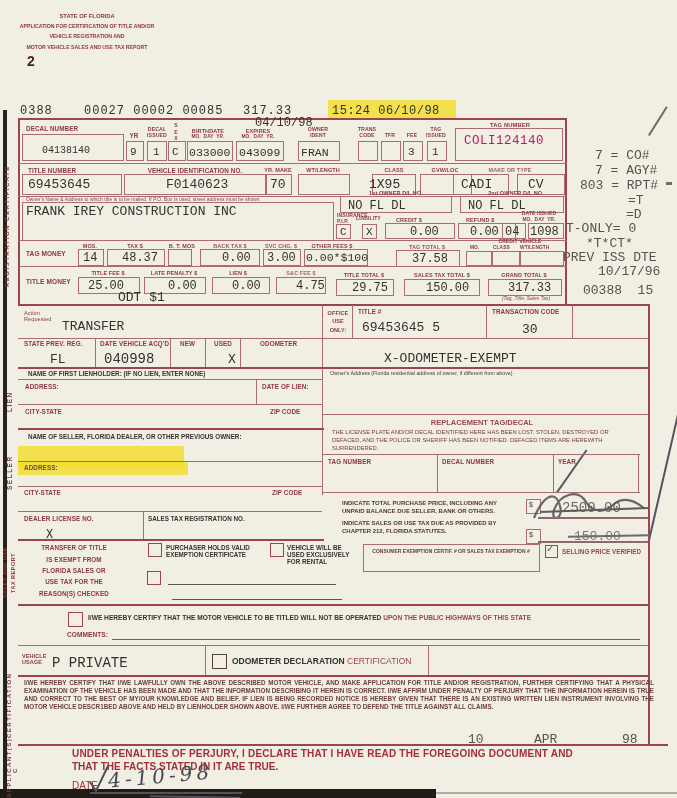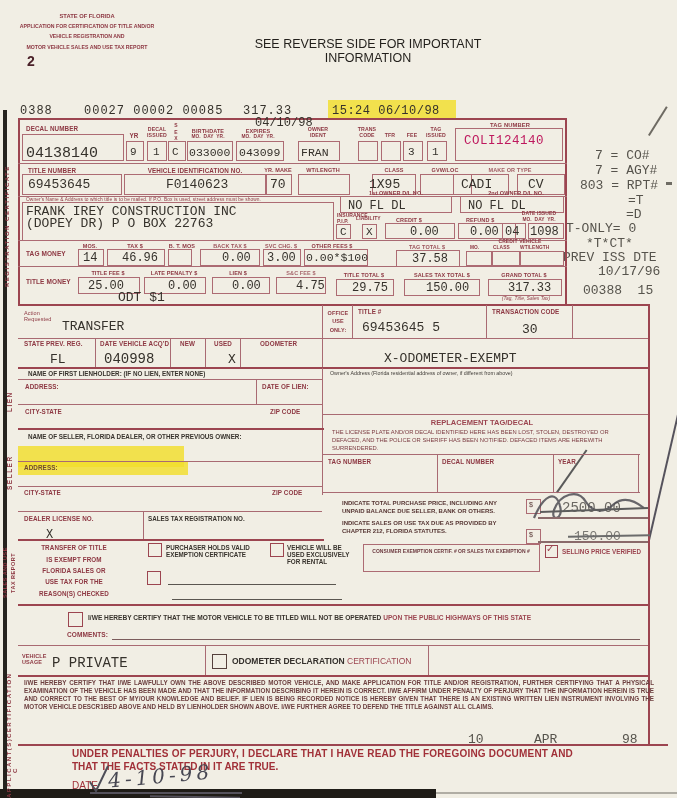--- a/index.html
+++ b/index.html
@@ -37,21 +37,20 @@
   <div class="gln" style="left:666px;top:182px;width:6px;height:3px"></div>
   <div class="gln" style="left:648px;top:540px;width:130px;height:2px;transform:rotate(-77deg);transform-origin:0 0;background:#55525c"></div>
   <div class="gln" style="left:556px;top:492px;width:52px;height:2px;transform:rotate(-55deg);transform-origin:0 0;background:#5a5a5a"></div>
   <div class="gln" style="left:648px;top:135px;width:34px;height:1.5px;transform:rotate(-58deg);transform-origin:0 0;background:#6e6a62"></div>
 
   <div class="a rls ctr" style="left:8px;top:13px;width:158px;font-size:5.8px">STATE OF FLORIDA</div>
   <div class="a rls ctr" style="left:8px;top:23px;width:158px">APPLICATION FOR CERTIFICATION OF TITLE AND/OR</div>
   <div class="a rls ctr" style="left:8px;top:33px;width:158px">VEHICLE REGISTRATION AND</div>
   <div class="a rls ctr" style="left:8px;top:44px;width:158px">MOTOR VEHICLE SALES AND USE TAX REPORT</div>
   <div class="a" style="left:27px;top:53px;font-size:14px;font-weight:700;color:#4a2028">2</div>
-  <div class="a ctr" style="left:218px;top:37px;width:300px;font-size:12.5px;color:#221f1b">SEE REVERSE SIDE FOR IMPORTANT INFORMATION</div>
 
   <div class="a mono" style="left:20px;top:104px;font-size:12px;letter-spacing:1px">0388</div>
   <div class="a mono p" style="left:84px;top:104px;font-size:12px;letter-spacing:1px">00027 00002 00085</div>
   <div class="a mono" style="left:243px;top:104px;font-size:12px;letter-spacing:1px">317.33</div>
   <div class="a hl" style="left:328px;top:100px;width:128px;height:19px"></div>
   <div class="a mono" style="left:332px;top:104px;font-size:12px;letter-spacing:.5px">15:24 06/10/98</div>
 
   <div class="a stamp" style="left:595px;top:148px;font-size:13px">7 = CO#</div>
   <div class="a stamp" style="left:595px;top:163px;font-size:13px">7 = AGY#</div>
   <div class="a stamp" style="left:580px;top:178px;font-size:13px">803 = RPT#</div>
@@ -76,21 +75,21 @@
   <div class="ln2" style="left:565px;top:118px;width:2px;height:188px"></div>
   <div class="ln" style="left:18px;top:163px;width:549px;height:1px"></div>
   <div class="ln" style="left:18px;top:196px;width:549px;height:1px"></div>
   <div class="ln" style="left:18px;top:240px;width:549px;height:1px"></div>
   <div class="ln" style="left:18px;top:266px;width:549px;height:1px"></div>
   <div class="ln2" style="left:18px;top:304px;width:632px;height:2px"></div>
   <div class="ln2" style="left:648px;top:304px;width:2px;height:441px"></div>
 
   <div class="a rl" style="left:26px;top:125px">DECAL NUMBER</div>
   <div class="a bx" style="left:22px;top:134px;width:100px;height:25px"></div>
-  <div class="a mono" style="left:26px;top:145px;font-size:15px">04138140</div>
+  <div class="a mono" style="left:42px;top:145px;font-size:10px">04138140</div>
   <div class="a mono" style="left:255px;top:116px;font-size:12px">04/10/98</div>
 
   <div class="a rl ctr" style="left:124px;top:132px;width:20px">YR</div>
   <div class="a bx" style="left:126px;top:141px;width:16px;height:18px"></div>
   <div class="a mono" style="left:130px;top:146px;font-size:11px">9</div>
 
   <div class="a rl pl ctr" style="left:145px;top:127px;width:24px;font-size:5.2px">DECAL
 ISSUED</div>
   <div class="a bx" style="left:147px;top:141px;width:18px;height:18px"></div>
   <div class="a mono" style="left:153px;top:146px;font-size:11px">1</div>
@@ -154,21 +153,20 @@
   <div class="a bx" style="left:420px;top:174px;width:50px;height:19px"></div>
   <div class="a rl ctr" style="left:465px;top:167px;width:90px;font-size:5.5px;opacity:.8">MAKE OR TYPE</div>
   <div class="a bx" style="left:453px;top:174px;width:54px;height:19px"></div>
   <div class="a mono" style="left:461px;top:177px;font-size:13px">CADI</div>
   <div class="a bx" style="left:517px;top:174px;width:46px;height:19px"></div>
   <div class="a mono" style="left:528px;top:177px;font-size:13px">CV</div>
 
   <div class="a rl" style="left:26px;top:197px;width:306px;font-size:4.8px;font-weight:400">Owner's Name &amp; Address to which title is to be mailed.  If P.O. Box is used, street address must be shown.</div>
   <div class="a bx" style="left:22px;top:202px;width:310px;height:37px"></div>
   <div class="a mono p" style="left:26px;top:204px;font-size:13px">FRANK IREY CONSTRUCTION INC</div>
-  <div class="a mono p" style="left:26px;top:216px;font-size:13px">(DOPEY DR) P O BOX 22763</div>
 
   <div class="a rl ctr" style="left:350px;top:190px;width:92px;font-size:5.5px">1st OWNER D/L NO.</div>
   <div class="a bx" style="left:340px;top:196px;width:110px;height:15px"></div>
   <div class="a mono" style="left:348px;top:199px;font-size:12px">NO FL DL</div>
   <div class="a rl ctr" style="left:470px;top:190px;width:92px;font-size:5.5px">2nd OWNER D/L NO.</div>
   <div class="a bx" style="left:460px;top:196px;width:102px;height:15px"></div>
   <div class="a mono" style="left:468px;top:199px;font-size:12px">NO FL DL</div>
 
   <div class="a rl" style="left:337px;top:213px;font-size:5px">INSURANCE</div>
   <div class="a rl" style="left:337px;top:219px;font-size:5px">P.I.P.</div>
@@ -189,21 +187,21 @@
   <div class="a mono" style="left:505px;top:225px;font-size:12px">04</div>
   <div class="a bx" style="left:528px;top:223px;width:34px;height:14px"></div>
   <div class="a mono" style="left:530px;top:225px;font-size:12px">1098</div>
 
   <div class="a rl" style="left:26px;top:250px;font-size:6.5px">TAG MONEY</div>
   <div class="a rl ctr" style="left:78px;top:243px;width:24px;font-size:5.5px">MOS.</div>
   <div class="a bx" style="left:78px;top:249px;width:24px;height:15px"></div>
   <div class="a mono" style="left:83px;top:251px;font-size:12px">14</div>
   <div class="a rl ctr" style="left:112px;top:243px;width:46px;font-size:5.5px">TAX $</div>
   <div class="a bx" style="left:107px;top:249px;width:56px;height:15px"></div>
-  <div class="a mono" style="left:122px;top:251px;font-size:12px">46.96</div>
+  <div class="a mono" style="left:122px;top:251px;font-size:12px">48.37</div>
   <div class="a rl ctr" style="left:166px;top:243px;width:32px;font-size:5.5px">B. T. MOS</div>
   <div class="a bx" style="left:168px;top:249px;width:22px;height:15px"></div>
   <div class="a rl ctr" style="left:206px;top:243px;width:48px;font-size:5.5px;opacity:.85">BACK TAX $</div>
   <div class="a bx" style="left:200px;top:249px;width:58px;height:15px"></div>
   <div class="a mono" style="left:222px;top:251px;font-size:12px">0.00</div>
   <div class="a rl ctr" style="left:260px;top:243px;width:42px;font-size:5.5px;opacity:.85">SVC CHG. $</div>
   <div class="a bx" style="left:263px;top:249px;width:36px;height:15px"></div>
   <div class="a mono" style="left:267px;top:251px;font-size:12px">3.00</div>
   <div class="a rl ctr" style="left:306px;top:243px;width:52px;font-size:5.5px">OTHER FEES $</div>
   <div class="a bx" style="left:304px;top:249px;width:62px;height:15px"></div>

